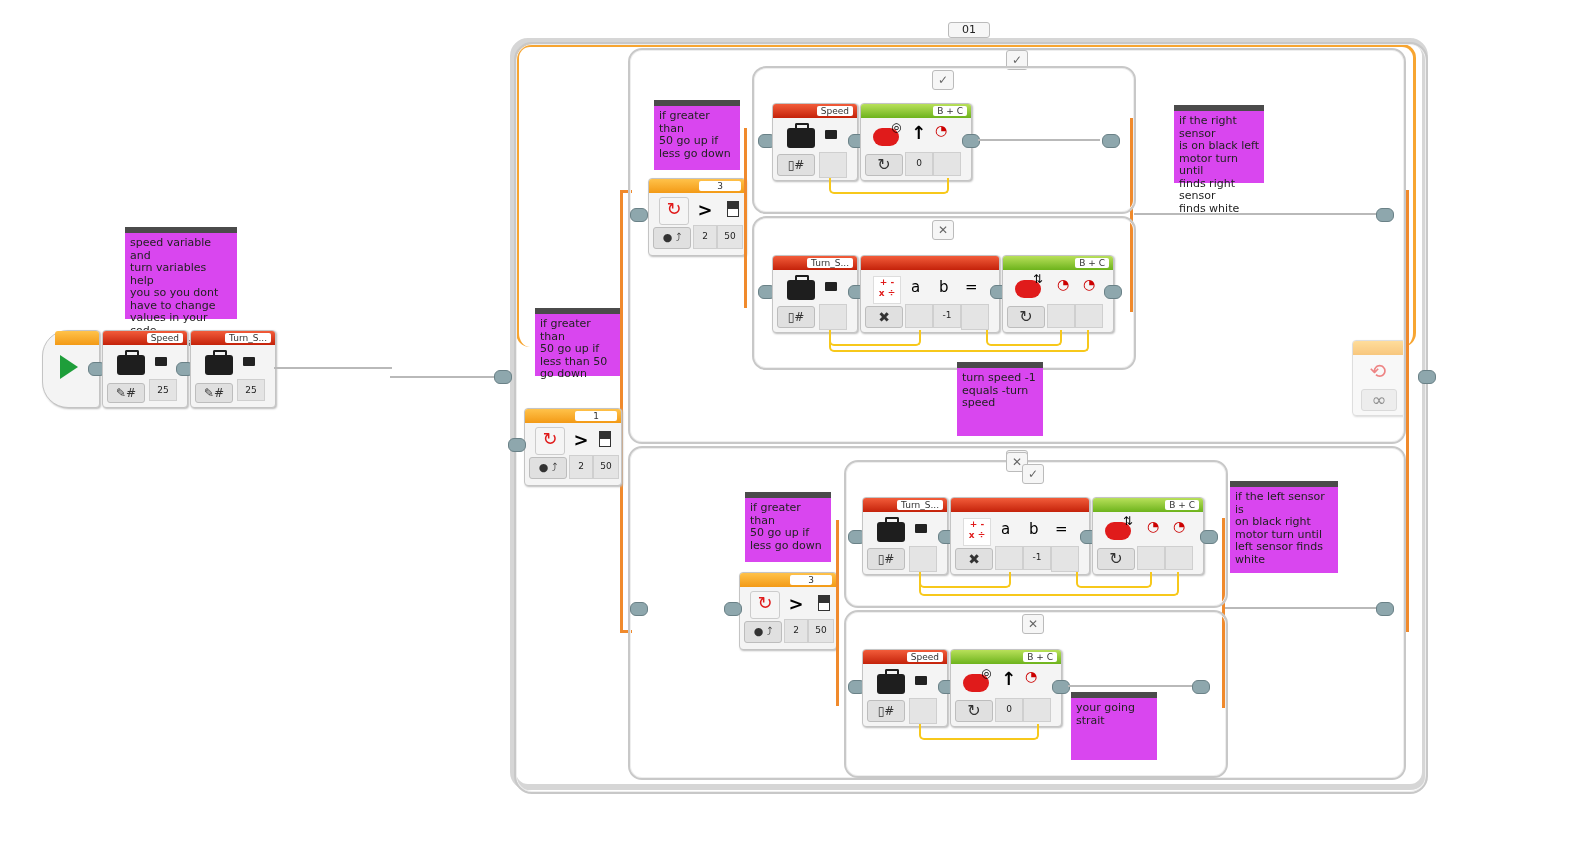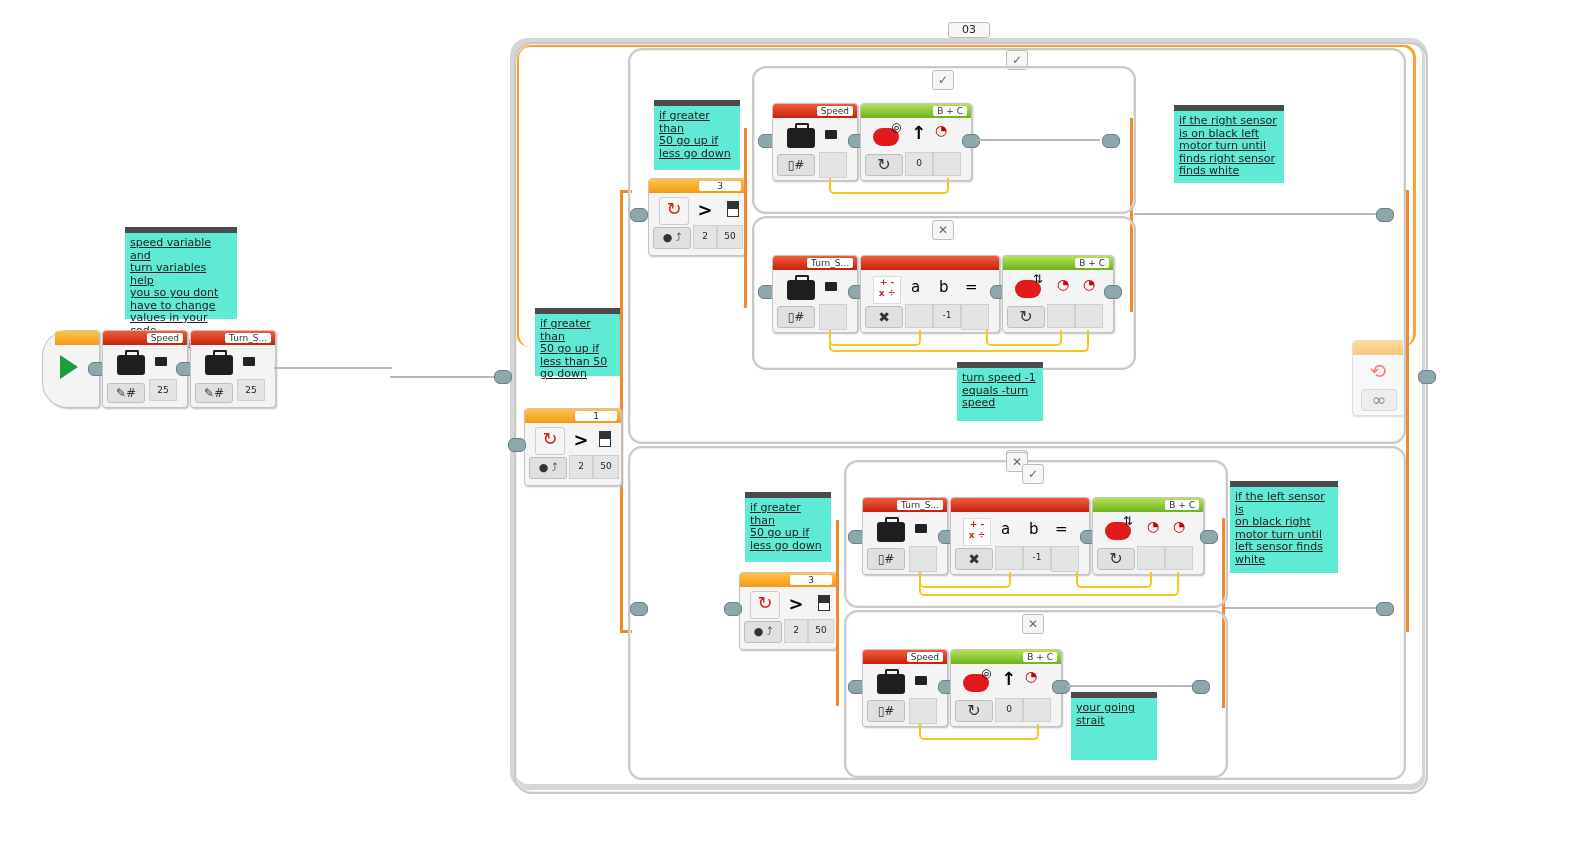--- a/index.html
+++ b/index.html
@@ -3,21 +3,21 @@
 <meta charset="utf-8">
 <style>
   html,body{margin:0;padding:0;background:#fff;}
   body{width:1593px;height:853px;position:relative;overflow:hidden;font-family:"DejaVu Sans",sans-serif;}
   .frame{position:absolute;border:2px solid #c8c8c8;border-radius:14px;box-shadow:inset 0 0 0 1px #eee;background:transparent;}
   .loopbar{position:absolute;border:6px solid #d6d6d6;border-radius:18px;}
   .loopline{position:absolute;border:3px solid #f7a531;border-radius:14px;}
   .oline{position:absolute;background:#f08a2c;}
   .wire{position:absolute;background:#b9b9b9;height:2px;}
   .ywire{position:absolute;border:2px solid #f7c81b;border-top:none;border-radius:0 0 5px 5px;}
-  .comment{position:absolute;background:#5eead4;font-size:11px;line-height:12.5px;color:#222;padding:0;text-decoration:underline;}
+  .comment{position:absolute;background:#d946ef;font-size:11px;line-height:12.5px;color:#222;padding:0;}
   .comment .bar{height:6px;background:#4b4b4b;}
   .comment .txt{padding:4px 5px;white-space:pre-line;}
   .block{position:absolute;background:#f4f4f4;border:1px solid #c4c4c4;border-radius:4px;box-shadow:1px 1px 2px #bbb;}
   .bhead{position:absolute;left:0;right:0;top:0;height:14px;border-radius:3px 3px 0 0;}
   .red{background:linear-gradient(#f25c3a,#c4220a);}
   .green{background:linear-gradient(#b8e05a,#6db31c);}
   .orange{background:linear-gradient(#ffc24a,#f39a16);}
   .lbl{position:absolute;right:4px;top:2px;height:10px;background:#fff;border-radius:2px;font-size:9px;line-height:10px;padding:0 4px;color:#333;text-align:center;}
   .plug{position:absolute;width:16px;height:12px;background:#8ea7ad;border:1px solid #6a8187;border-radius:6px;}
   .param{position:absolute;background:#e4e4e4;border:1px solid #cfcfcf;font-size:9px;text-align:center;line-height:20px;color:#222;}
@@ -28,21 +28,21 @@
   .suit:before{content:"";position:absolute;left:8px;top:-5px;width:10px;height:4px;border:2px solid #1e1e1e;border-bottom:none;border-radius:2px 2px 0 0;}
   .minisuit{position:absolute;width:12px;height:9px;background:#222;border-radius:1px;}
   .motor{position:absolute;width:26px;height:18px;background:#e01b1b;border-radius:9px;}
 </style>
 </head>
 <body>
 
 <div class="loopbar" style="left:510px;top:38px;width:906px;height:740px;"></div>
 <div class="loopline" style="left:516px;top:44px;width:894px;height:300px;border-bottom:none;"></div>
 <div class="frame" style="left:514px;top:42px;width:910px;height:748px;border-radius:18px;"></div>
-<div class="tab" style="left:948px;top:22px;width:40px;height:14px;line-height:14px;font-size:11px;color:#222;">03</div>
+<div class="tab" style="left:948px;top:22px;width:40px;height:14px;line-height:14px;font-size:11px;color:#222;">01</div>
 
 <div class="block" style="left:1352px;top:340px;width:52px;height:74px;opacity:.55;">
   <div class="bhead orange"></div>
   <div class="icon" style="left:12px;top:18px;width:26px;font-size:20px;color:#e02020;">⟲</div>
   <div class="mode" style="left:8px;top:48px;width:34px;height:20px;line-height:20px;font-size:18px;">∞</div>
 </div>
 
 <div class="comment" style="left:125px;top:227px;width:112px;height:92px;">
   <div class="bar"></div>
     <div class="txt">speed variable and
@@ -208,29 +208,29 @@
   <div class="icon" style="left:80px;top:20px;font-size:14px;color:#c00;">◔</div>
   <div class="mode" style="left:4px;top:50px;width:36px;height:20px;line-height:20px;font-size:16px;">↻</div>
   <div class="param" style="left:44px;top:48px;width:26px;height:22px;"></div>
   <div class="param" style="left:72px;top:48px;width:26px;height:22px;"></div>
 </div>
 <div class="ywire" style="left:829px;top:330px;width:88px;height:14px;"></div>
 <div class="ywire" style="left:829px;top:330px;width:256px;height:20px;"></div>
 <div class="ywire" style="left:986px;top:330px;width:72px;height:14px;"></div>
 <div class="plug" style="left:1104px;top:285px;"></div>
 
-<div class="comment" style="left:1174px;top:105px;width:110px;height:78px;">
+<div class="comment" style="left:1174px;top:105px;width:90px;height:78px;">
   <div class="bar"></div>
     <div class="txt">if the right sensor
 is on black left
 motor turn until
 finds right sensor
 finds white</div>
 </div>
-<div class="comment" style="left:957px;top:362px;width:86px;height:59px;">
+<div class="comment" style="left:957px;top:362px;width:86px;height:74px;">
   <div class="bar"></div>
     <div class="txt">turn speed -1
 equals -turn
 speed</div>
 </div>
 
 <div class="comment" style="left:745px;top:492px;width:86px;height:70px;">
   <div class="bar"></div>
     <div class="txt">if greater than
 50 go up if

